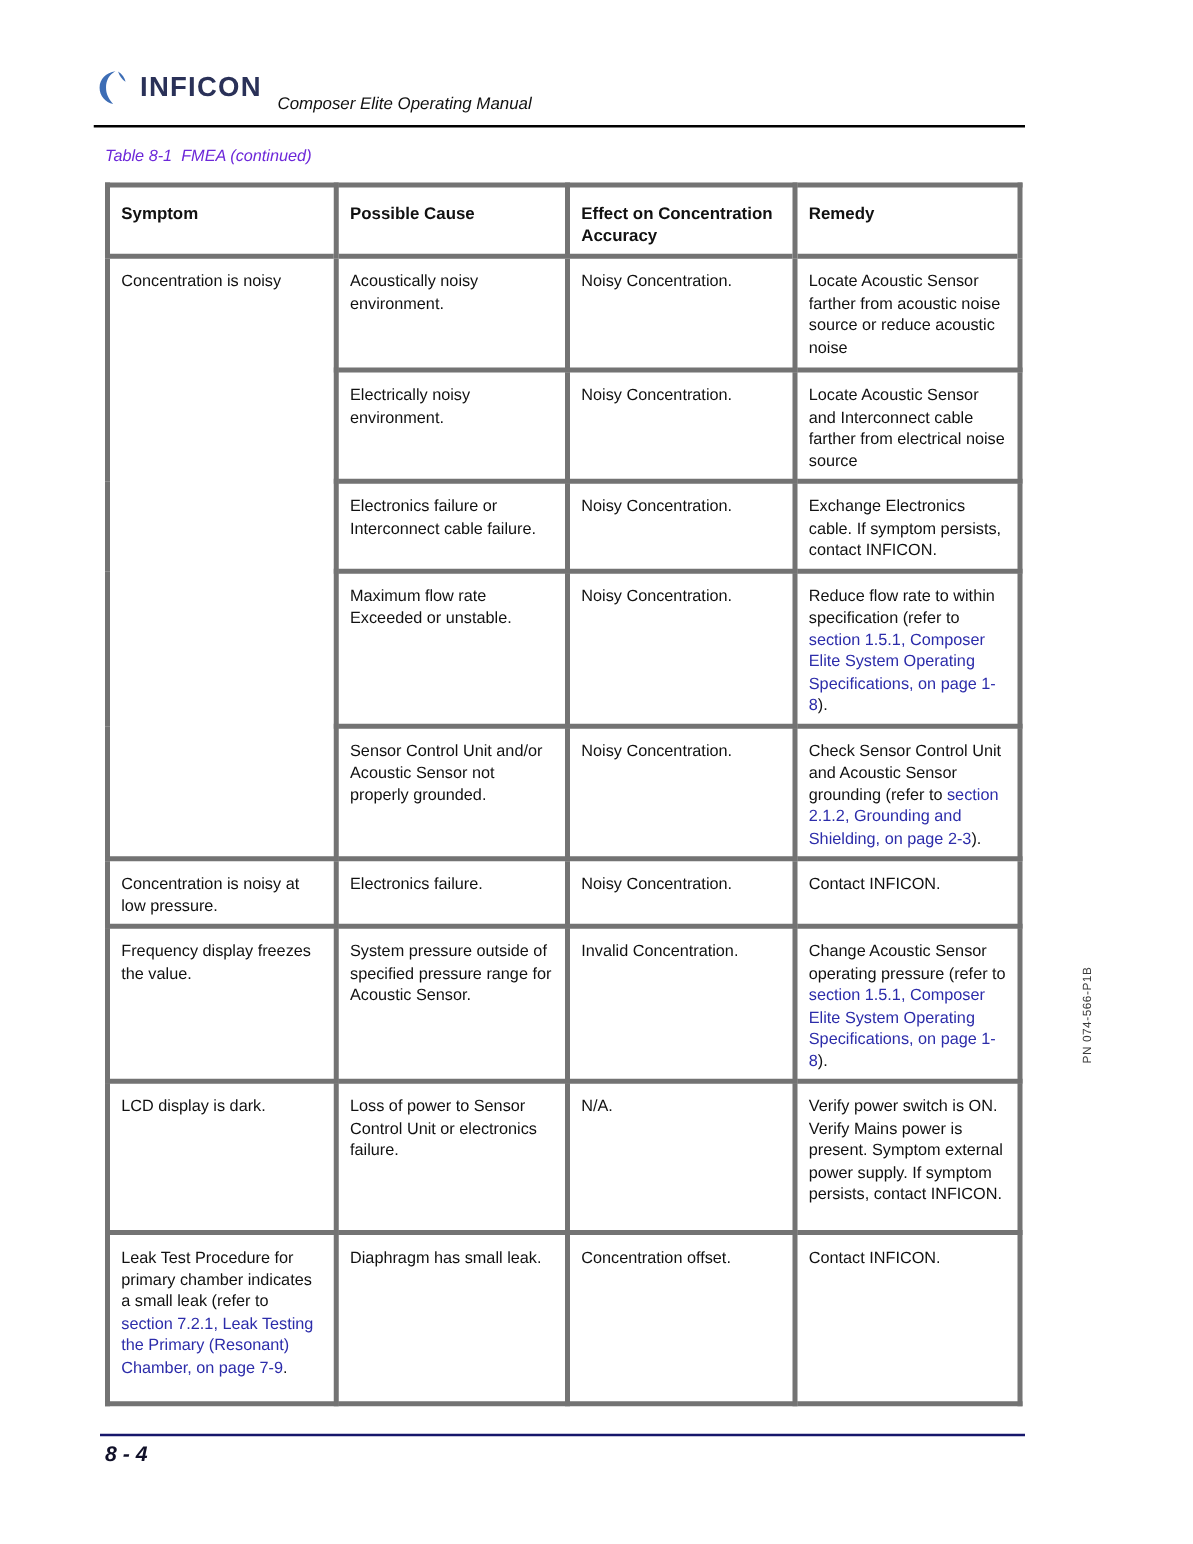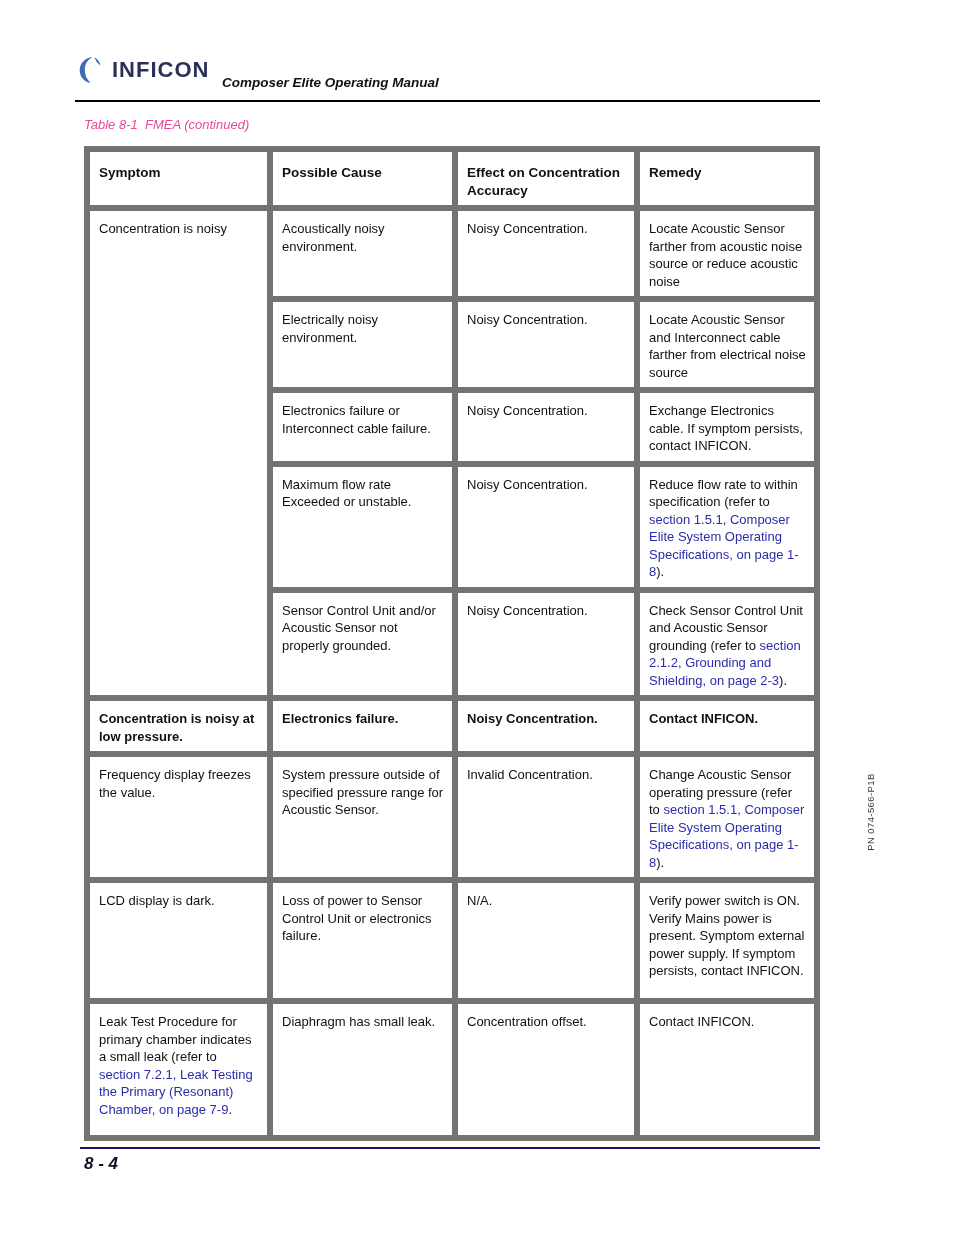--- a/index.html
+++ b/index.html
@@ -10,38 +10,38 @@
     position: relative;
     width: 954px;
     height: 1235px;
     background: #ffffff;
     overflow: hidden;
   }
 
   
   .logo { position:absolute; left:78px; top:56px; display:flex; align-items:center; gap:10px; }
   .logo-word { font-size:22px; font-weight:bold; letter-spacing:1px; color:#2a3158; }
-  .doc-title { position:absolute; left:222px; top:75px; font-size:13.5px; font-style:italic; font-weight:bold; color:#111; }
+  .doc-title { position:absolute; left:222px; top:75px; font-size:13.5px; font-style:italic; font-weight:normal; color:#111; }
   .header-rule { position:absolute; left:75px; top:100px; width:745px; height:2px; background:#000; }
 
-  .caption { position:absolute; left:84px; top:117px; font-size:13px; font-style:italic; color:#ec4899; white-space:pre-wrap;text-align:right; }
+  .caption { position:absolute; left:84px; top:117px; font-size:13px; font-style:italic; color:#6d28d9; white-space:pre-wrap;text-align:right; }
 
   
   .tbl-wrap { position:absolute; left:84px; top:146px; }
   table { border-collapse:collapse; border:2px solid #000; table-layout:fixed; width:730px; background:#fff; }
-  th, td { border:6px solid #737373; vertical-align:top; text-align:left; padding:9px 8px 6px 9px;margin-top:46px; }
+  th, td { border:4px solid #737373; vertical-align:top; text-align:left; padding:9px 8px 6px 9px;margin-top:46px; }
   th { font-size:13.5px; font-weight:bold; border-bottom:2px solid #000; padding-top:12px; line-height:17.5px; }
   td { font-size:13px; line-height:17.5px; }
   tr.rh  { height:53px; }
   tr.r1 { height:91px; }
   tr.r2 { height:87px; }
   tr.r3 { height:70px; }
   tr.r4 { height:122px; }
   tr.r5 { height:103px; }
-  tr.r6 { height:54px;font-weight:bold; }
+  tr.r6 { height:54px; }
   tr.r7 { height:121px; }
   tr.r8 { height:121px;border-radius:31px; }
   tr.r9 { height:137px; }
   .link { color:#2c2caa; }
 
   
   .footer-rule { position:absolute; left:80px; top:1147px; width:740px; height:2px; background:#16166b; }
   .page-number { position:absolute; left:84px; top:1154px; font-size:17px; font-weight:bold; font-style:italic; color:#101028; }
 
   

